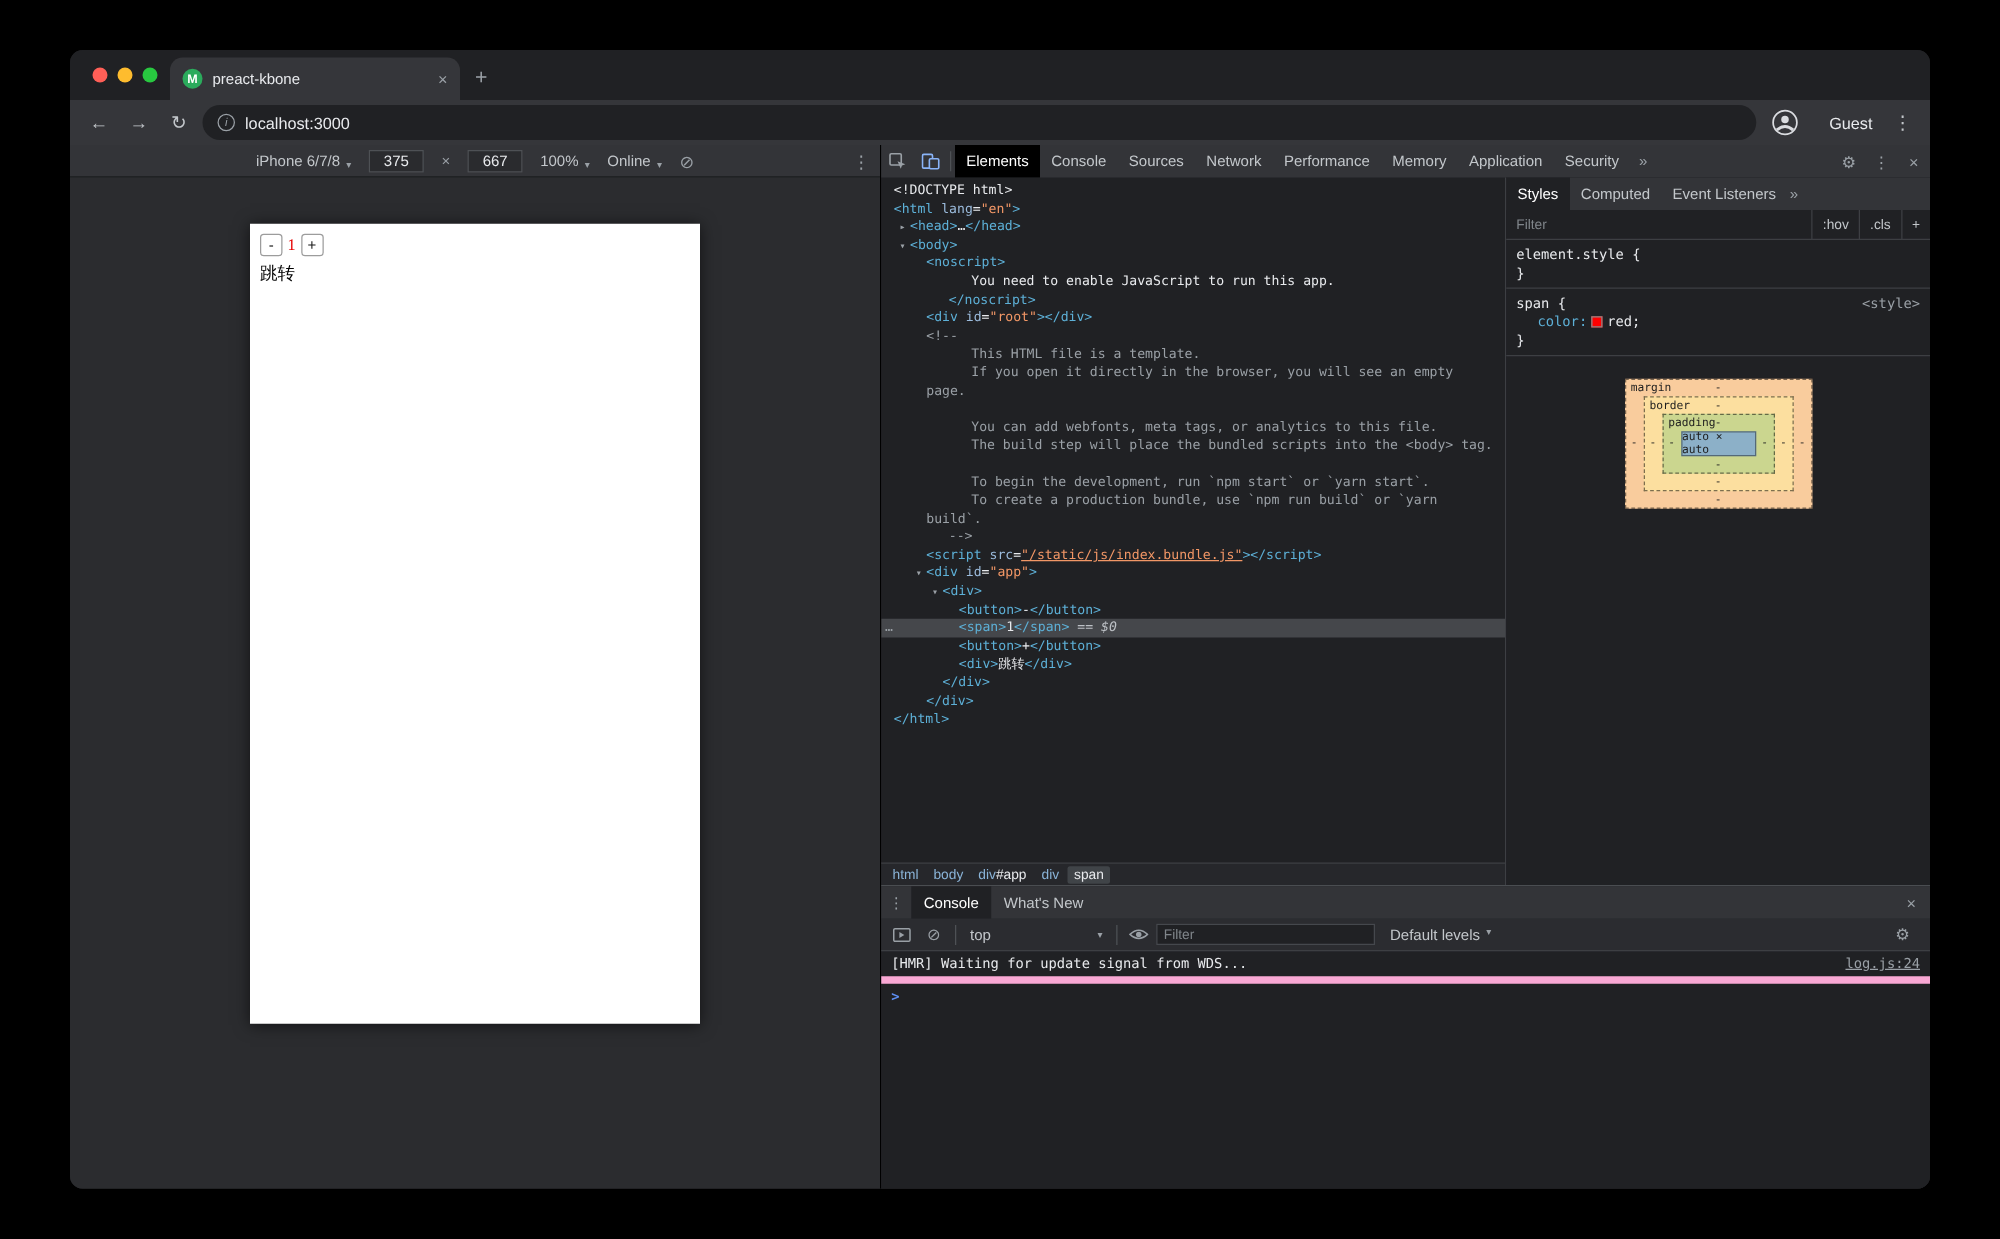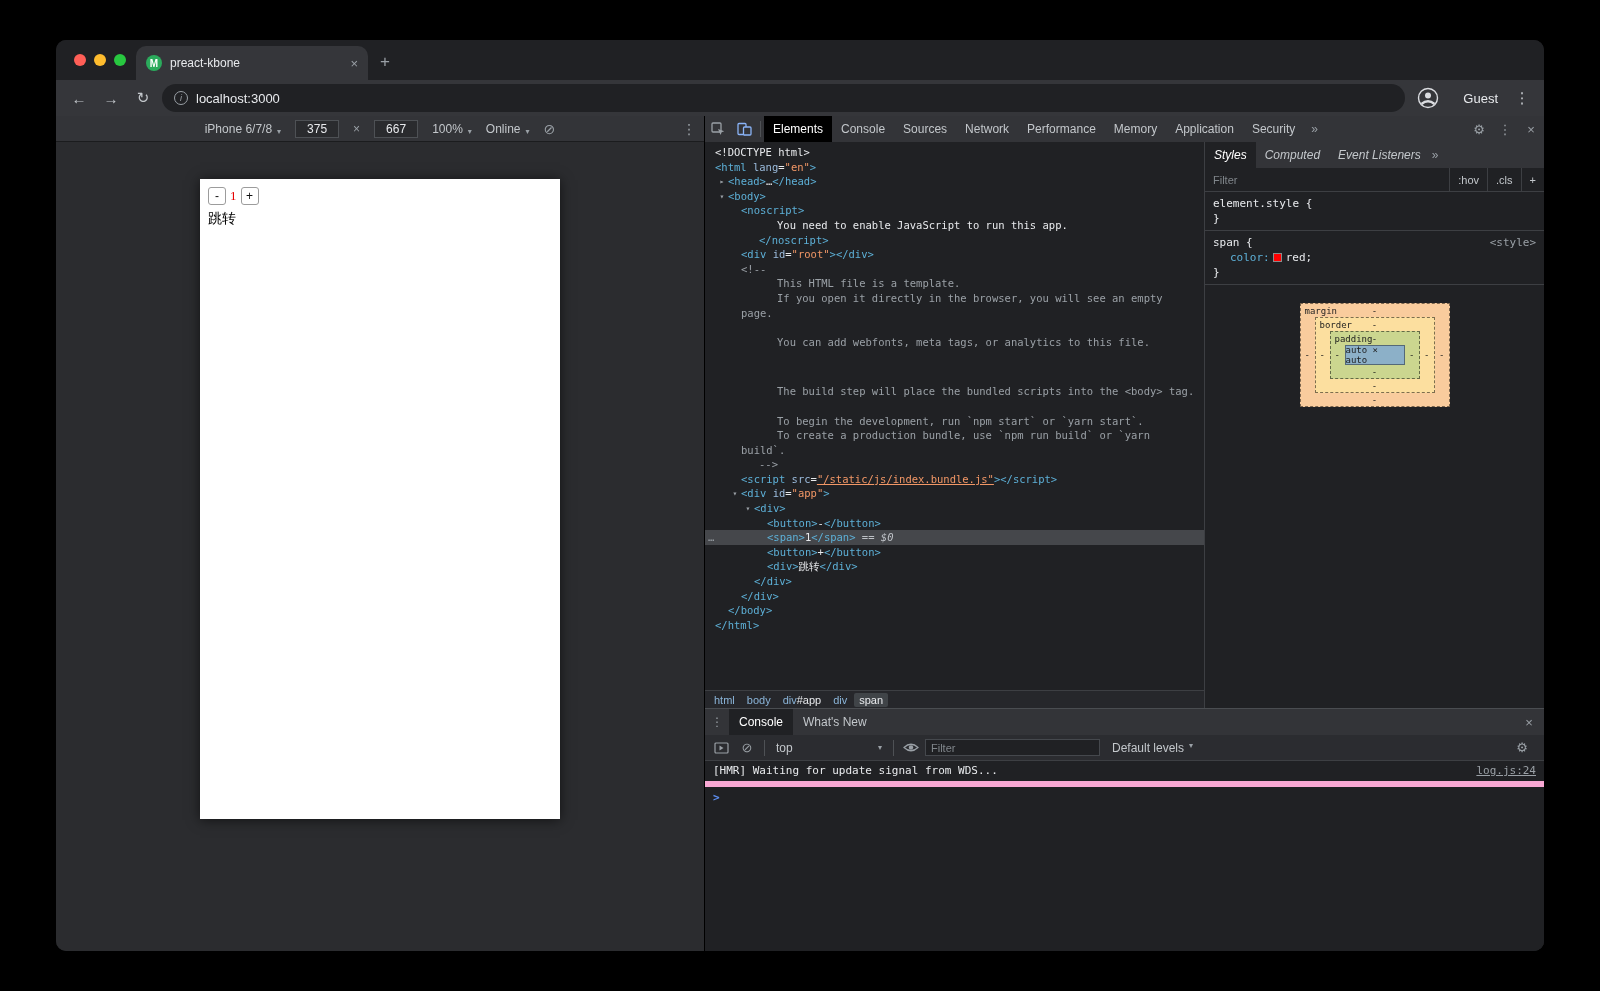--- a/index.html
+++ b/index.html
@@ -72,21 +72,21 @@
 
   .breadcrumbs{height:18px;flex:none;background:#26272b;border-top:1px solid #3d3f43;display:flex;align-items:center;gap:2px;padding:0 4px;font-size:11px;}
   .crumb{padding:1px 5px;display:flex;border-radius:2px;}
   .crumb .bc{color:#8ab4d8;}
   .crumb .bci{color:#e8eaed;}
   .crumb.current{background:#404448;}
   .crumb .bcs{color:#e8eaed;}
 
   .styles-pane{flex:1;display:flex;flex-direction:column;min-width:0;background:#202124;}
   .styles-tabs{height:26px;background:#333438;display:flex;align-items:center;font-size:12px;color:#c3c7cb;flex:none;}
-  .st-tab{padding:0 9px;height:26px;line-height:26px;font-style:italic;}
+  .st-tab{padding:0 9px;height:26px;line-height:26px;}
   .st-tab.active{background:#202124;color:#fff;}
   .st-more{margin-left:2px;color:#9aa0a6;}
   .filter-row{height:24px;flex:none;display:flex;align-items:center;background:#202124;border-bottom:1px solid #3d3f43;}
   .styles-filter{flex:1;height:22px;background:transparent;border:none;outline:none;color:#e8eaed;font-size:11px;padding:0 8px;font-family:"Liberation Sans",sans-serif;}
   input::placeholder{color:#80868b;}
   .pill-btn{padding:0 8px;height:24px;line-height:24px;border-left:1px solid #3d3f43;color:#c3c7cb;font-size:11px;}
   .rules{flex:none;font-family:"DejaVu Sans Mono",monospace;font-size:11px;line-height:15px;color:#e8eaed;}
   .rule{position:relative;padding:4px 8px;border-bottom:1px solid #3d3f43;}
   .rule-source{position:absolute;top:4px;right:8px;color:#9aa0a6;}
   .prop{padding-left:17px;}
@@ -243,36 +243,35 @@
                 <div class="tree-line" style="padding-left: 36px;"><span class="seg-t">&lt;noscript&gt;</span></div>
                 <div class="tree-line" style="padding-left: 72px;"><span class="seg-p">You need to enable JavaScript to run this app.</span></div>
                 <div class="tree-line" style="padding-left: 54px;"><span class="seg-t">&lt;/noscript&gt;</span></div>
                 <div class="tree-line" style="padding-left: 36px;"><span class="seg-t">&lt;div</span><span class="seg-p"> </span><span class="seg-a">id</span><span class="seg-p">=</span><span class="seg-v">"root"</span><span class="seg-t">&gt;</span><span class="seg-t">&lt;/div&gt;</span></div>
                 <div class="tree-line" style="padding-left: 36px;"><span class="seg-c">&lt;!--</span></div>
                 <div class="tree-line" style="padding-left: 72px;"><span class="seg-c">This HTML file is a template.</span></div>
                 <div class="tree-line" style="padding-left: 72px;"><span class="seg-c">If you open it directly in the browser, you will see an empty</span></div>
                 <div class="tree-line" style="padding-left: 36px;"><span class="seg-c">page.</span></div>
                 <div class="tree-line" style="padding-left: 10px;"></div>
                 <div class="tree-line" style="padding-left: 72px;"><span class="seg-c">You can add webfonts, meta tags, or analytics to this file.</span></div>
-                <div class="tree-line" style="padding-left: 72px; margin-top: 35px;"><span class="seg-c">The build step will place the bundled scripts into the &lt;body&gt; tag.</span></div>
+                <div class="tree-line" style="padding-left: 72px;"><span class="seg-c">The build step will place the bundled scripts into the &lt;body&gt; tag.</span></div>
                 <div class="tree-line" style="padding-left: 10px;"></div>
                 <div class="tree-line" style="padding-left: 72px;"><span class="seg-c">To begin the development, run `npm start` or `yarn start`.</span></div>
                 <div class="tree-line" style="padding-left: 72px;"><span class="seg-c">To create a production bundle, use `npm run build` or `yarn</span></div>
                 <div class="tree-line" style="padding-left: 36px;"><span class="seg-c">build`.</span></div>
                 <div class="tree-line" style="padding-left: 54px;"><span class="seg-c">--&gt;</span></div>
                 <div class="tree-line" style="padding-left: 36px;"><span class="seg-t">&lt;script</span><span class="seg-p"> </span><span class="seg-a">src</span><span class="seg-p">=</span><span class="seg-vl">"/static/js/index.bundle.js"</span><span class="seg-t">&gt;</span><span class="seg-t">&lt;/script&gt;</span></div>
                 <div class="tree-line" style="padding-left: 36px;"><span class="arrow" style="left: 25px;">▾</span><span class="seg-t">&lt;div</span><span class="seg-p"> </span><span class="seg-a">id</span><span class="seg-p">=</span><span class="seg-v">"app"</span><span class="seg-t">&gt;</span></div>
                 <div class="tree-line" style="padding-left: 49px;"><span class="arrow" style="left: 38px;">▾</span><span class="seg-t">&lt;div&gt;</span></div>
                 <div class="tree-line" style="padding-left: 62px;"><span class="seg-t">&lt;button&gt;</span><span class="seg-p">-</span><span class="seg-t">&lt;/button&gt;</span></div>
                 <div class="tree-line selected" style="padding-left: 62px;"><span class="gutter">…</span><span class="seg-t">&lt;span&gt;</span><span class="seg-p">1</span><span class="seg-t">&lt;/span&gt;</span><span class="seg-eq"> == $0</span></div>
                 <div class="tree-line" style="padding-left: 62px;"><span class="seg-t">&lt;button&gt;</span><span class="seg-p">+</span><span class="seg-t">&lt;/button&gt;</span></div>
                 <div class="tree-line" style="padding-left: 62px;"><span class="seg-t">&lt;div&gt;</span><span class="seg-p">跳转</span><span class="seg-t">&lt;/div&gt;</span></div>
                 <div class="tree-line" style="padding-left: 49px;"><span class="seg-t">&lt;/div&gt;</span></div>
                 <div class="tree-line" style="padding-left: 36px;"><span class="seg-t">&lt;/div&gt;</span></div>
-                <div class="tree-line" style="padding-left: 23px;"><span class="seg-t">&lt;/body&gt;</span></div>
                 <div class="tree-line" style="padding-left: 10px;"><span class="seg-t">&lt;/html&gt;</span></div>
               </div>
             <div class="breadcrumbs">
                 <span class="crumb">
                   <span class="bc">html</span>
                 </span>
                 <span class="crumb">
                   <span class="bc">body</span>
                 </span>
                 <span class="crumb">

